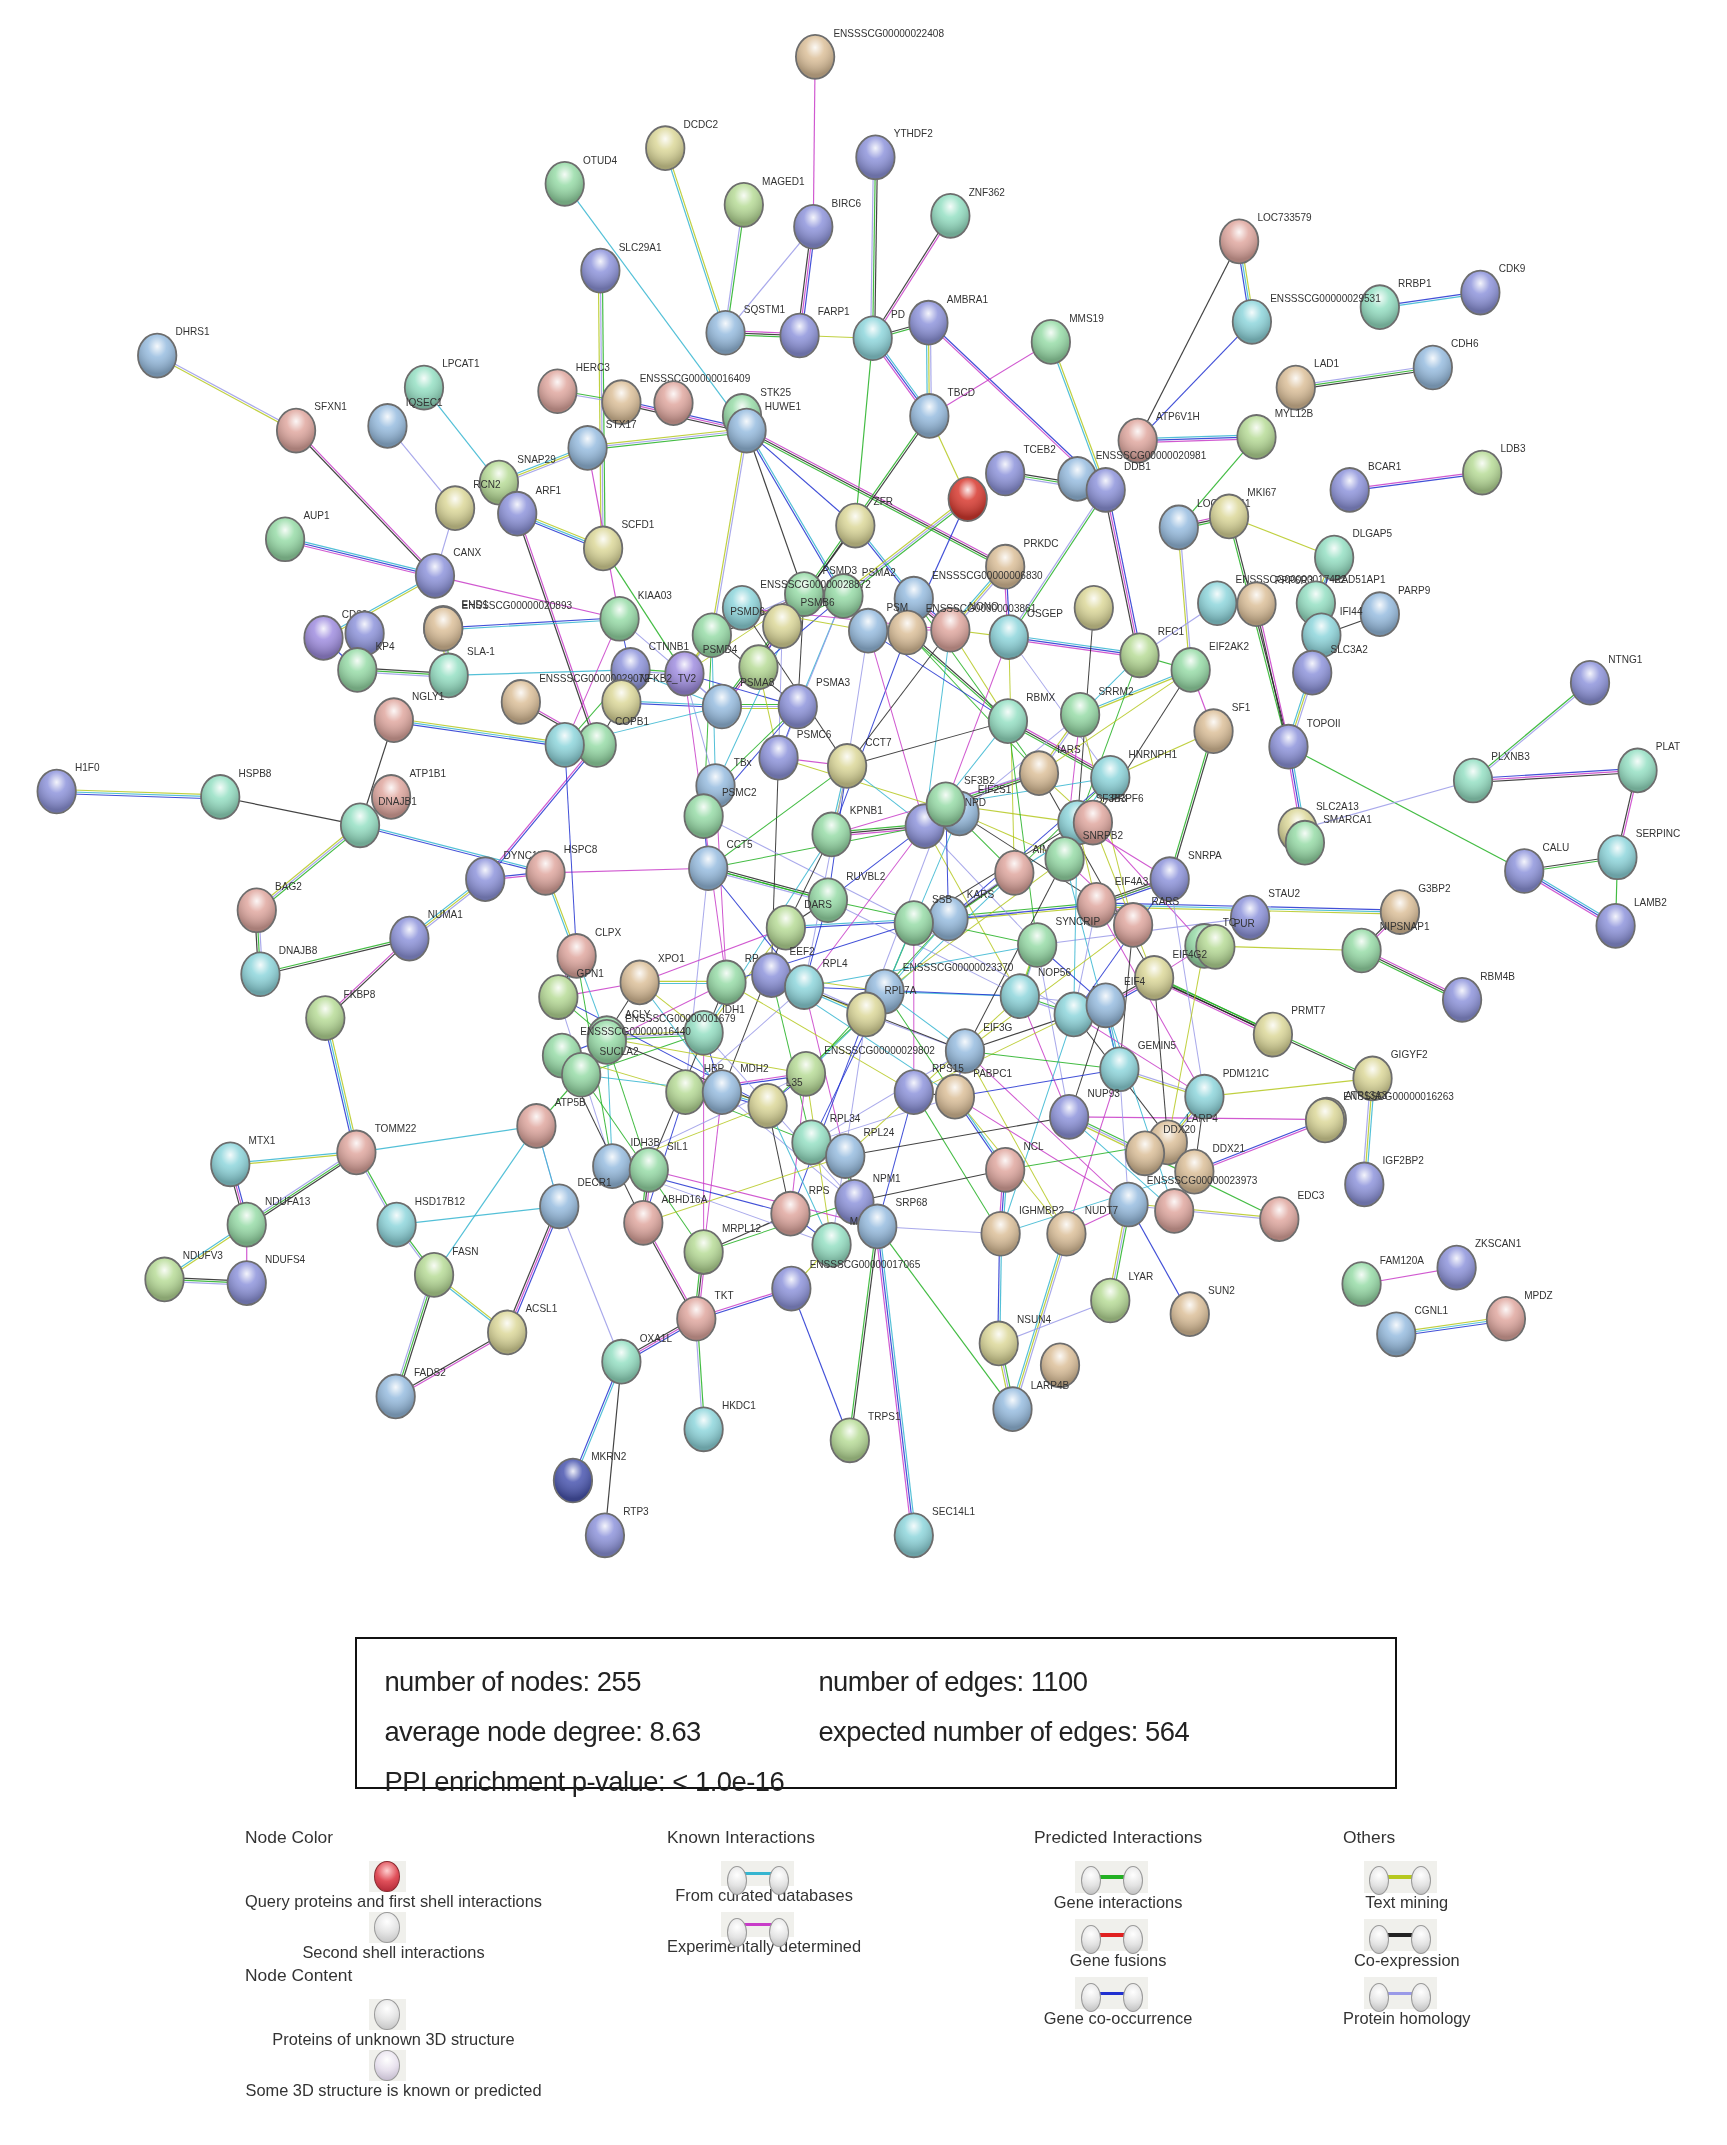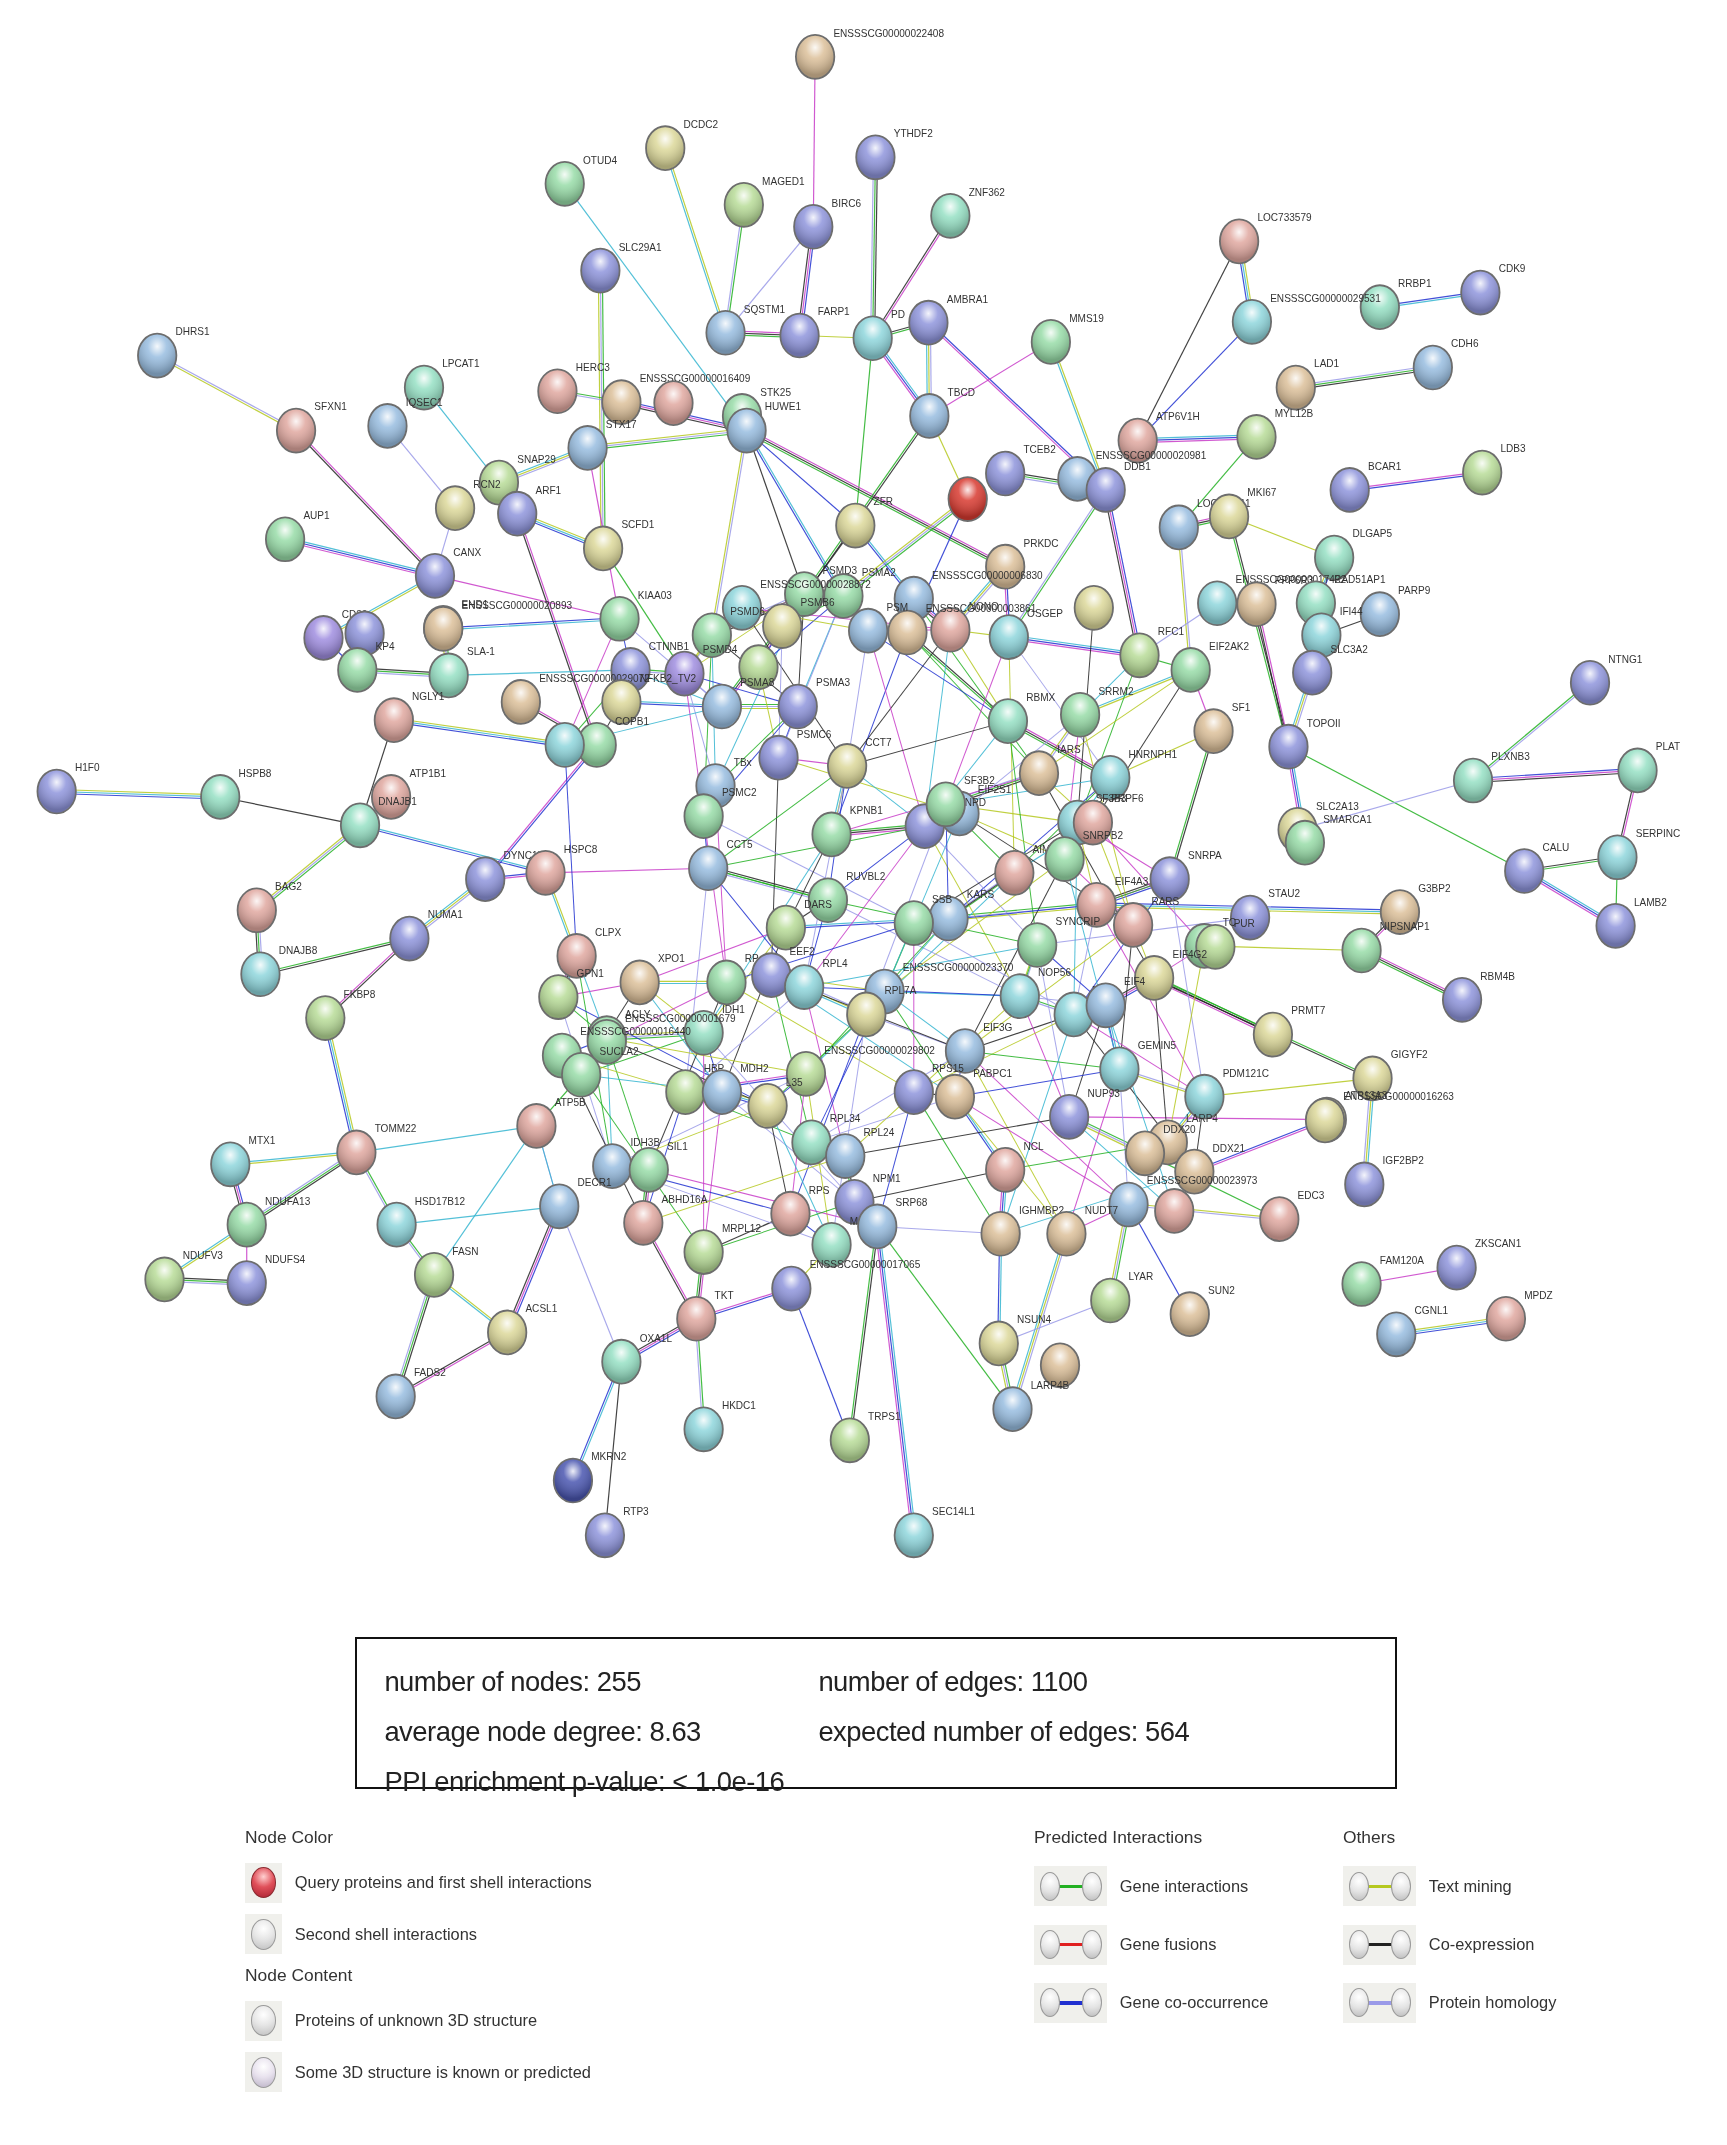--- a/index.html
+++ b/index.html
@@ -13,21 +13,21 @@
   }
   .stats-grid {
     position: absolute; left: 27.4px; top: 27.4px; right: 18.3px;
     display: grid; grid-template-columns: 434px 1fr; row-gap: 18px;
     font-size: 27.4px; color: #222; letter-spacing: -0.5px;
   }
   .stats-grid span { white-space: nowrap; }
   .legend { position: absolute; top: 1827px; left: 0; width: 1728px; height: 318px; font-family: "Liberation Sans", sans-serif; color: #333; padding-left: 36px; }
   .legend-col { position: absolute; }
   .legend-title { font-size: 17.4px; color: #333; margin-bottom: 12.8px; }
-  .legend-item { display: flex; align-items: center; height: 44px; margin-bottom: 7.3px; }
+  .legend-item { display: flex; align-items: center; height: 44px; margin-bottom: 7.3px; flex-direction: column; }
   .legend-item .swatch { width: 37px; height: 40px; background: #f0f0ec; display: flex; align-items: center; justify-content: center; margin-right: 12.8px; }
   .legend-item .edge-swatch { width: 73px; height: 40px; background: #f0f0ec; display: flex; align-items: center; justify-content: center; margin-right: 12.8px; position: relative; }
   .legend-item .label { font-size: 16.4px; color: #333; white-space: nowrap; }
   .ball { width: 25.6px; height: 31px; border-radius: 50%; border: 1.8px solid #9a9a9a; box-sizing: border-box;
           background: radial-gradient(circle at 50% 30%, #ffffff 0%, #e6e6e6 45%, #bdbdbd 100%); }
   .ball.red { background: radial-gradient(circle at 50% 30%, #ffd0d0 0%, #e0505a 45%, #a82030 100%); border-color: #8a2a30; }
   .ball.struct { background: radial-gradient(circle at 50% 30%, #ffffff 0%, #e8e2ee 45%, #b9b0c4 100%); }
   .mini-edge { position: absolute; left: 18.3px; right: 18.3px; top: 50%; height: 3.7px; margin-top: -1.8px; }
   .mini-ball { position: absolute; top: 5.5px; width: 20px; height: 29px; border-radius: 50%; border: 1.8px solid #999; box-sizing: border-box;
                background: radial-gradient(circle at 50% 30%, #fff 0%, #e4e4e4 50%, #bbb 100%); }
@@ -2254,20 +2254,39 @@
       <span class="label">Proteins of unknown 3D structure</span>
     </div>
     <div class="legend-item">
       <div class="swatch">
           <div class="ball struct"></div>
         </div>
       <span class="label">Some 3D structure is known or predicted</span>
     </div>
   </div>
 
+  <div class="legend-col" style="left:667px; top:0;">
+    <div class="legend-title">Known Interactions</div>
+    <div class="legend-item">
+      <div class="edge-swatch">
+          <div class="mini-edge" style="background:#35b5d0"></div>
+          <div class="mini-ball l"></div>
+          <div class="mini-ball r"></div>
+        </div>
+      <span class="label">From curated databases</span>
+    </div>
+    <div class="legend-item">
+      <div class="edge-swatch">
+          <div class="mini-edge" style="background:#c83cc8"></div>
+          <div class="mini-ball l"></div>
+          <div class="mini-ball r"></div>
+        </div>
+      <span class="label">Experimentally determined</span>
+    </div>
+  </div>
 
   <div class="legend-col" style="left:1034px; top:0;">
     <div class="legend-title">Predicted Interactions</div>
     <div class="legend-item" style="height:51px;">
       <div class="edge-swatch">
           <div class="mini-edge" style="background:#22b022"></div>
           <div class="mini-ball l"></div>
           <div class="mini-ball r"></div>
         </div>
       <span class="label">Gene interactions</span>

